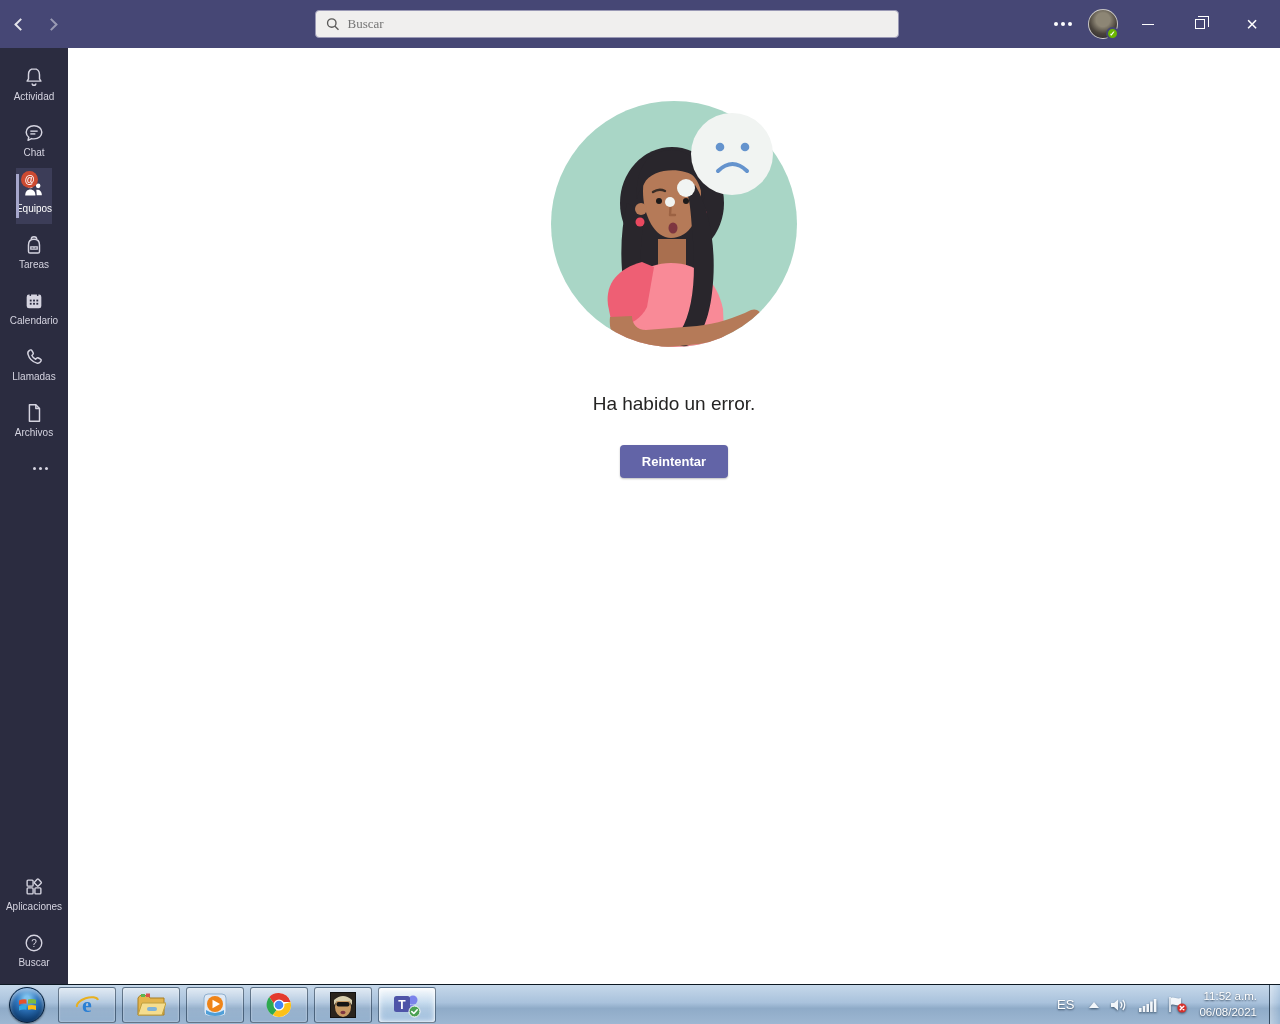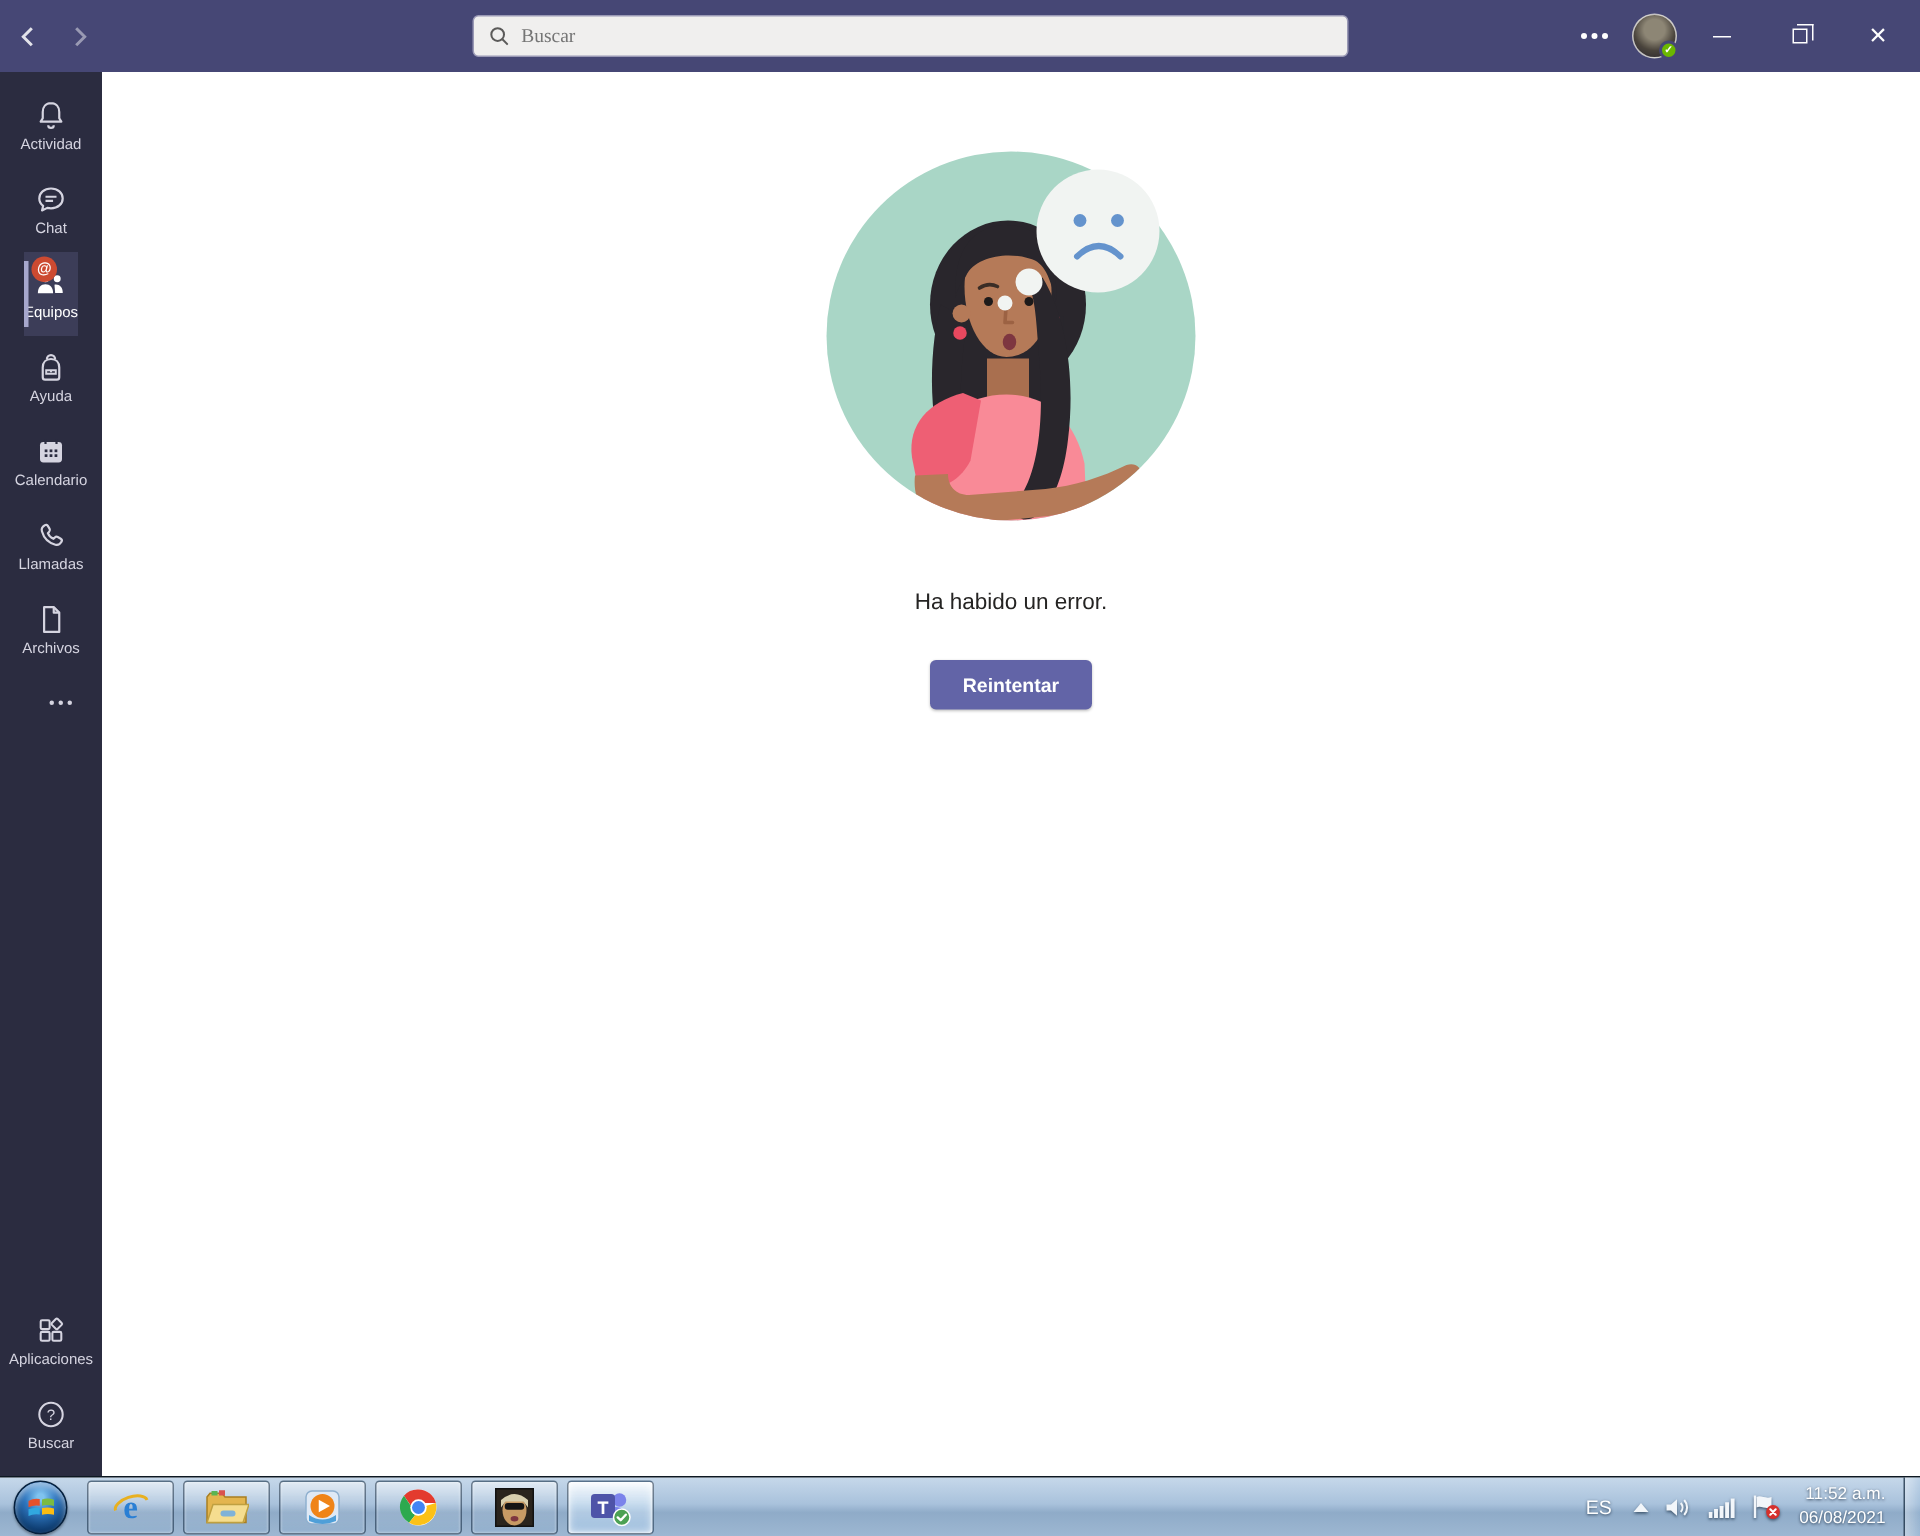--- a/index.html
+++ b/index.html
@@ -47,21 +47,21 @@
 
   
   .main { flex:1; background:#fff; display:flex; flex-direction:column; min-width:0; }
   .file-header { height:55px; border-bottom:1px solid #e1dfdd; display:flex; align-items:center; padding:0 12px 0 14px; flex:0 0 55px; }
   .file-name { margin-left:9px; font-size:14px; color:#323130; }
   .btn-primary { background:#6264a7; color:#fff; border:none; border-radius:4px; font-weight:bold; font-family:"Liberation Sans", sans-serif; cursor:pointer; }
   .btn-cerrar { margin-left:auto; width:103px; height:30px; font-size:13px; }
 
   .content { flex:1; display:flex; flex-direction:column; align-items:center; overflow:hidden; }
   .illustration { margin-top:43px; }
-  .err-msg { margin-top:36px; font-size:15px; color:#252423; }
+  .err-msg { margin-top:36px; font-size:19px; color:#252423; }
   .btn-retry { margin-top:30px; width:108px; height:33px; font-size:13px; box-shadow:0 1px 2px rgba(0,0,0,.25); }
 
   
   .taskbar { height:40px; flex:0 0 40px; display:flex; align-items:stretch; border-top:1px solid #0d1822;
     background:linear-gradient(#c6d8ea 0%, #a9c2dc 45%, #8fabc8 60%, #9db7d2 100%); position:relative; }
   .orb { width:54px; display:flex; align-items:center; justify-content:center; }
   .orb-circle { width:36px; height:36px; border-radius:50%; background:radial-gradient(circle at 50% 30%, #7fc3ef 0 8%, #2f77c0 35%, #0d3b6e 75%, #082545 100%); border:1px solid #06203c; box-shadow:inset 0 3px 4px rgba(255,255,255,.55), 0 1px 2px rgba(0,0,0,.4); display:flex; align-items:center; justify-content:center; }
   .task-buttons { display:flex; align-items:center; gap:6px; padding-left:4px; }
   .task-btn { width:58px; height:36px; border:1px solid rgba(12,34,58,.55); border-radius:3px; display:flex; align-items:center; justify-content:center;
     background:linear-gradient(rgba(255,255,255,.5), rgba(255,255,255,.12) 45%, rgba(130,165,200,.25)); box-shadow:inset 0 0 2px rgba(255,255,255,.6); }
@@ -142,21 +142,21 @@
           <span class="icon-badge">@</span>
           <span class="lbl">Equipos</span>
         </div>
 
         <div class="rail-item">
           <svg width="22" height="22" viewBox="0 0 24 24">
             <path d="M9 6 C9 4.3 10.3 3 12 3 C13.7 3 15 4.3 15 6" fill="none" stroke="#d5d4e0" stroke-width="1.6"></path>
             <path d="M6 12 C6 8 8.5 5.8 12 5.8 C15.5 5.8 18 8 18 12 L18 19 C18 20 17.3 20.8 16.3 20.8 L7.7 20.8 C6.7 20.8 6 20 6 19 Z" fill="none" stroke="#d5d4e0" stroke-width="1.6" stroke-linejoin="round"></path>
             <path d="M8.5 14 L15.5 14 L15.5 16.5 L8.5 16.5 Z M12 14 L12 15.5" fill="none" stroke="#d5d4e0" stroke-width="1.4"></path>
           </svg>
-          <span class="lbl">Ayuda</span>
+          <span class="lbl">Tareas</span>
         </div>
 
         <div class="rail-item">
           <svg width="22" height="22" viewBox="0 0 24 24">
             <rect x="4" y="5" width="16" height="15" rx="2.5" fill="#d5d4e0"></rect>
             <line x1="8" y1="3.4" x2="8" y2="6.5" stroke="#2b2c40" stroke-width="1.6"></line>
             <line x1="16" y1="3.4" x2="16" y2="6.5" stroke="#2b2c40" stroke-width="1.6"></line>
             <g fill="#2b2c40">
               <rect x="7.4" y="10.5" width="2" height="2"></rect>
                 <rect x="11" y="10.5" width="2" height="2"></rect>

